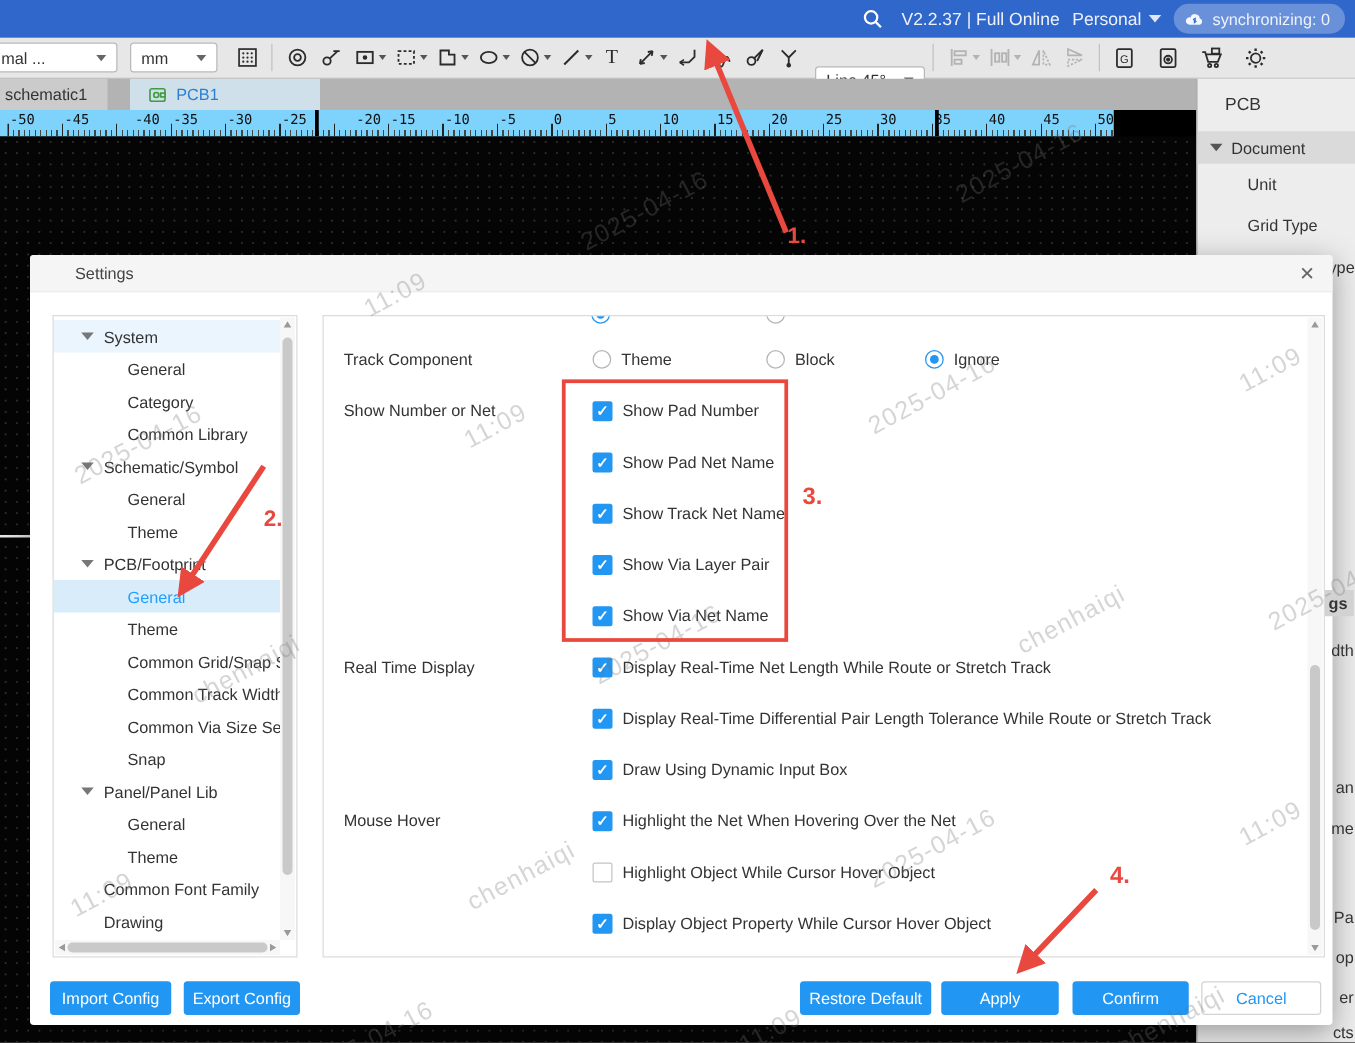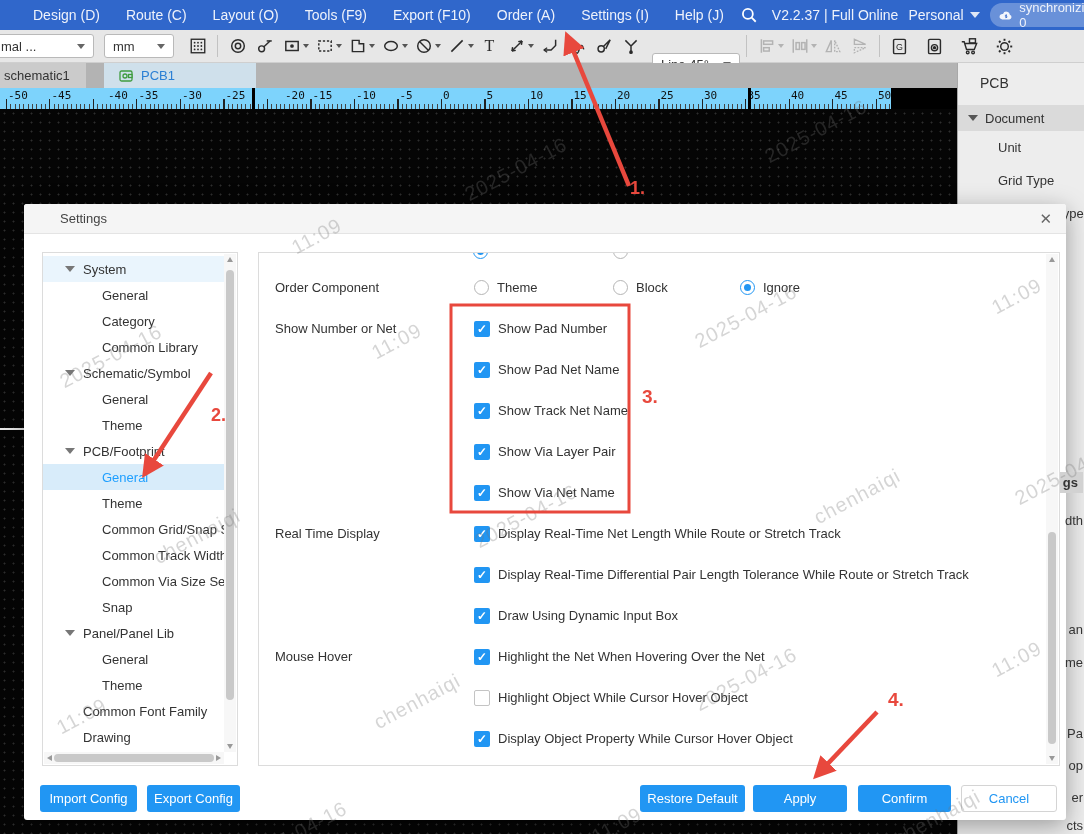--- a/index.html
+++ b/index.html
@@ -96,30 +96,20 @@
 
   
   .watermarks { position:absolute; inset:0; z-index:40; pointer-events:none; }
   .wm { position:absolute; font-size:20px; color:rgba(115,115,115,.30); transform:rotate(-28deg); white-space:nowrap; letter-spacing:1px; }
   .annotations { position:absolute; inset:0; z-index:50; pointer-events:none; }
 </style>
 </head>
 <body>
 
 <div class="menubar">
-  <div class="menu-items" id="menu-items">
-      <span class="menu-item">Design (D)</span>
-      <span class="menu-item">Route (C)</span>
-      <span class="menu-item">Layout (O)</span>
-      <span class="menu-item">Tools (F9)</span>
-      <span class="menu-item">Export (F10)</span>
-      <span class="menu-item">Order (A)</span>
-      <span class="menu-item">Settings (I)</span>
-      <span class="menu-item">Help (J)</span>
-    </div>
   <div class="menu-right">
     <span class="tb-btn">
       <svg width="18" height="18" viewBox="0 0 16 16" fill="none" stroke="#fff" stroke-width="1.6">
           <circle cx="7" cy="7" r="4.4"></circle>
           <line x1="10.4" y1="10.4" x2="14" y2="14"></line>
         </svg>
     </span>
     <span class="version">V2.2.37 | Full Online</span>
     <span class="personal">
       <span>Personal</span>
@@ -485,21 +475,21 @@
     </div>
   </div>
 
   <div class="content">
     <div class="partial-radios">
       <span class="radio on" style="left:214px"></span>
       <span class="radio" style="left:354px"></span>
     </div>
     <div class="content-rows" id="content-rows">
         <div class="srow">
-          <div class="slabel">Order Component</div>
+          <div class="slabel">Track Component</div>
           <span class="opt" style="left: 199px;">
             <span class="radio"></span>
             <span>Theme</span>
           </span>
           <span class="opt" style="left: 338px;">
             <span class="radio"></span>
             <span>Block</span>
           </span>
           <span class="opt" style="left: 465px;">
             <span class="radio on"></span>

